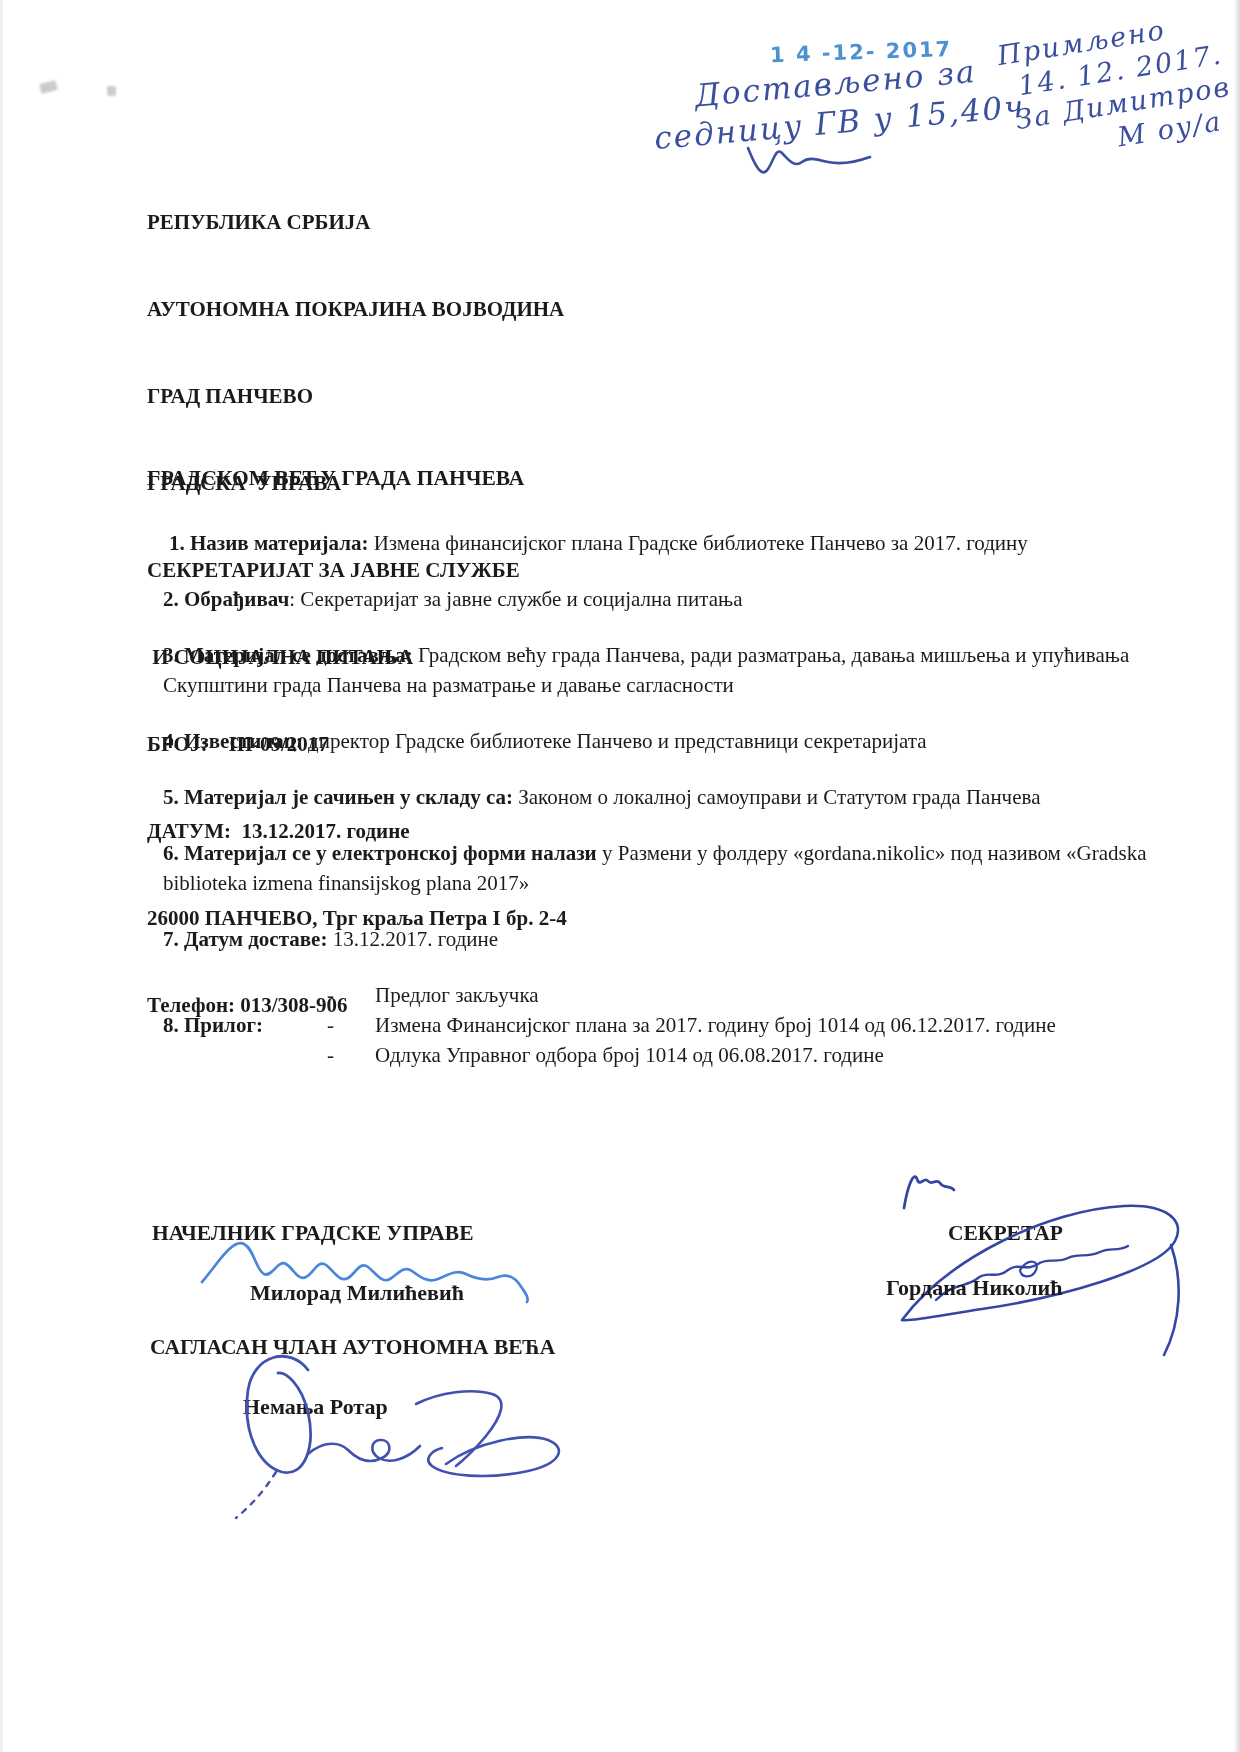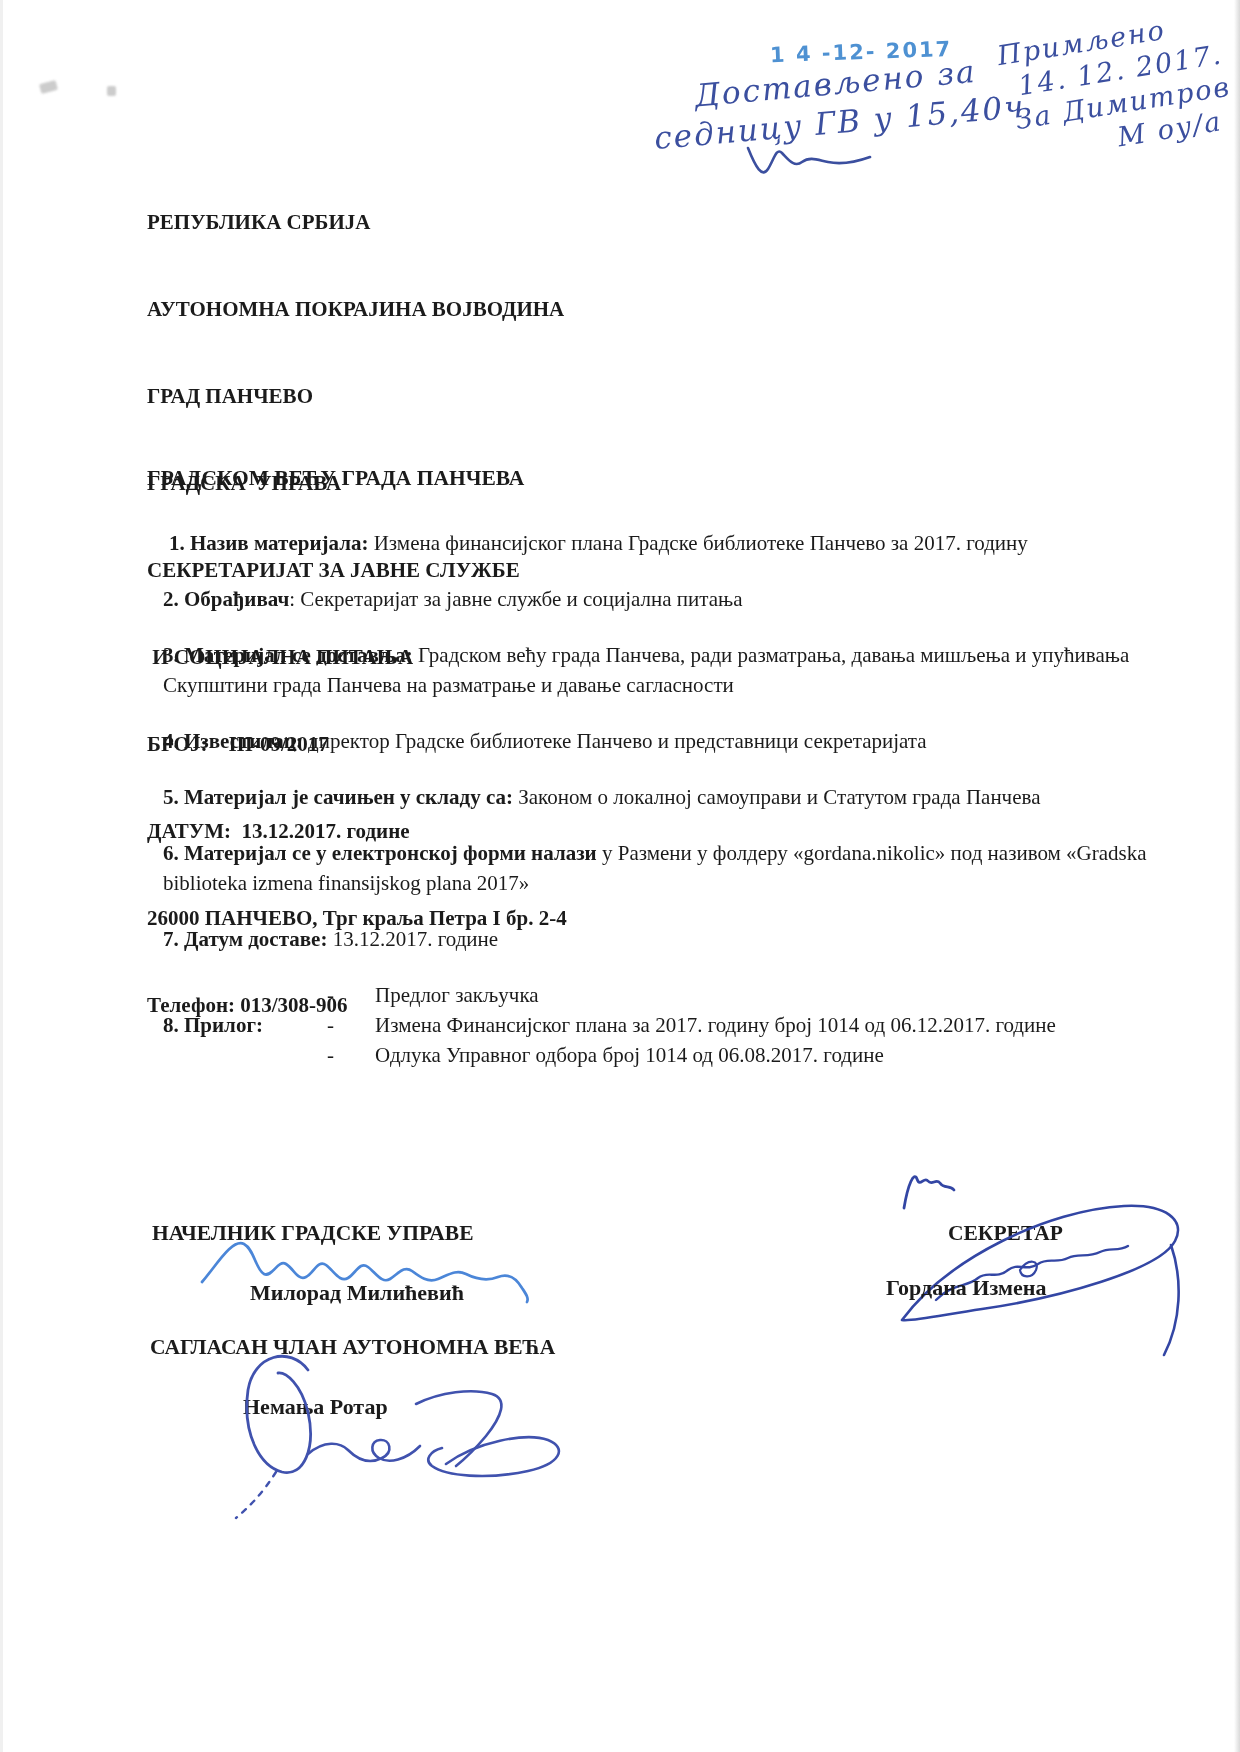--- a/index.html
+++ b/index.html
@@ -147,21 +147,21 @@
   </svg>
 
   <svg class="sig" style="left:878px;top:1192px;" width="322" height="185" viewBox="0 0 322 185">
     <path d="M24,128 C70,66 170,18 246,14 C288,12 308,28 297,49 C282,78 180,106 104,117 C64,123 33,130 24,128" fill="none" stroke="#3346a4" stroke-width="2.6" stroke-linecap="round"></path>
     <path d="M293,53 C305,88 303,130 286,163" fill="none" stroke="#3346a4" stroke-width="2.6" stroke-linecap="round"></path>
     <path d="M58,108 C76,90 88,96 100,86 C110,78 118,88 130,78 C140,70 148,80 160,72 C170,65 178,72 190,66 C200,61 210,66 222,60 C232,55 240,60 250,54" fill="none" stroke="#3346a4" stroke-width="2.4" stroke-linecap="round"></path>
     <path d="M142,78 C150,66 162,68 158,78 C154,87 143,86 142,78" fill="none" stroke="#3346a4" stroke-width="2.2" stroke-linecap="round"></path>
   </svg>
 
   <div class="signame n-chief">Милорад Милићевић</div>
-  <div class="signame n-secretary">Гордана Измена</div>
+  <div class="signame n-secretary">Гордана Николић</div>
 
   <div class="sigtitle t-consent">САГЛАСАН ЧЛАН АУТОНОМНА ВЕЋА</div>
   <div class="signame n-consent">Немања Ротар</div>
 
   <svg class="sig" style="left:188px;top:1342px;" width="370" height="178" viewBox="0 0 370 178">
     <path d="M120,28 C102,4 66,12 60,48 C54,92 72,124 94,130 C116,135 128,106 120,70 C113,42 98,30 90,31" fill="none" stroke="#4052ae" stroke-width="2.8" stroke-linecap="round"></path>
     <path d="M88,130 C74,152 62,164 48,176" fill="none" stroke="#4052ae" stroke-width="2.4" stroke-linecap="round" stroke-dasharray="5,7"></path>
     <path d="M120,112 C136,98 152,100 160,108 C170,118 182,122 194,116 C206,110 202,97 192,98 C183,99 181,110 191,116 C201,122 218,118 232,104" fill="none" stroke="#4052ae" stroke-width="2.6" stroke-linecap="round"></path>
     <path d="M228,62 C252,50 284,46 304,52 C320,57 314,74 298,94 C288,106 278,116 268,124" fill="none" stroke="#4052ae" stroke-width="2.6" stroke-linecap="round"></path>
     <path d="M258,122 C288,100 338,90 360,98 C380,106 372,122 340,129 C298,138 258,134 244,124 C236,118 242,109 254,106" fill="none" stroke="#4052ae" stroke-width="2.6" stroke-linecap="round"></path>

